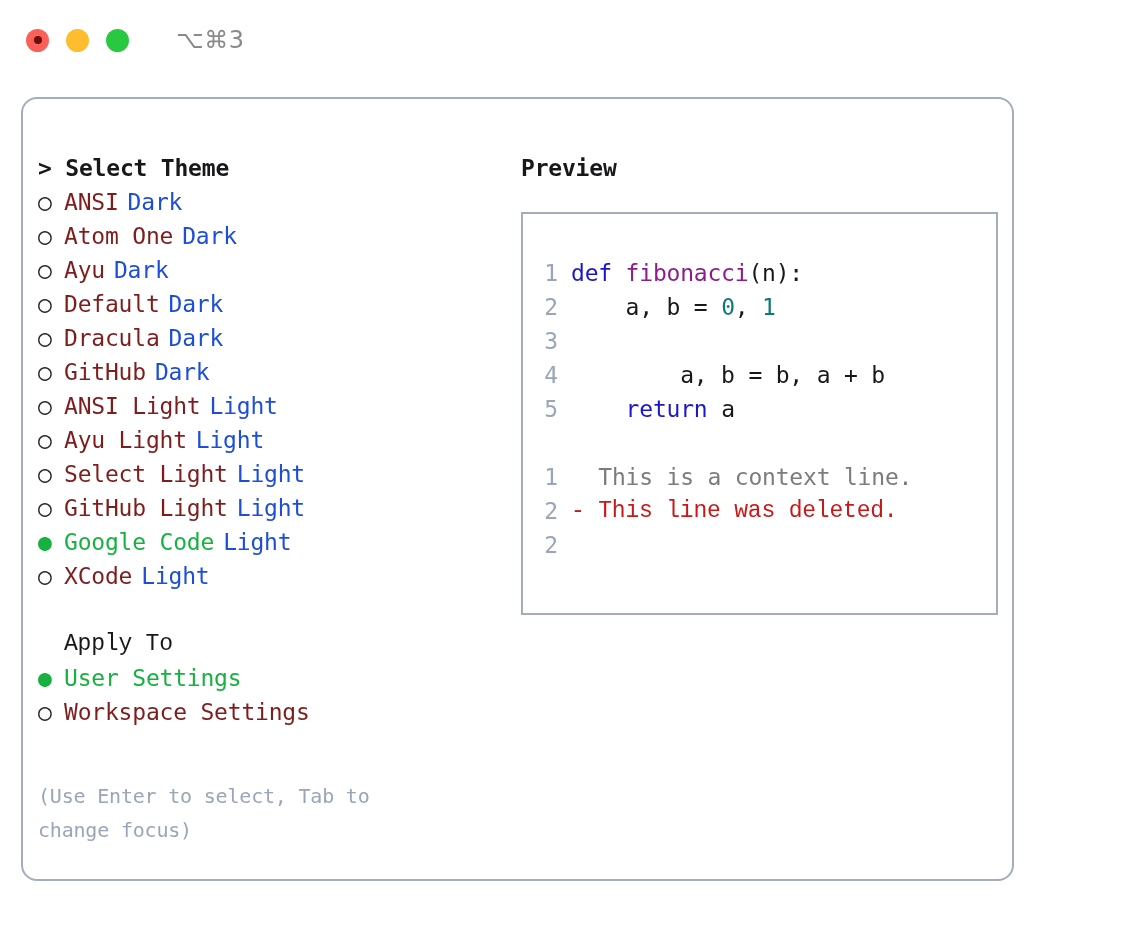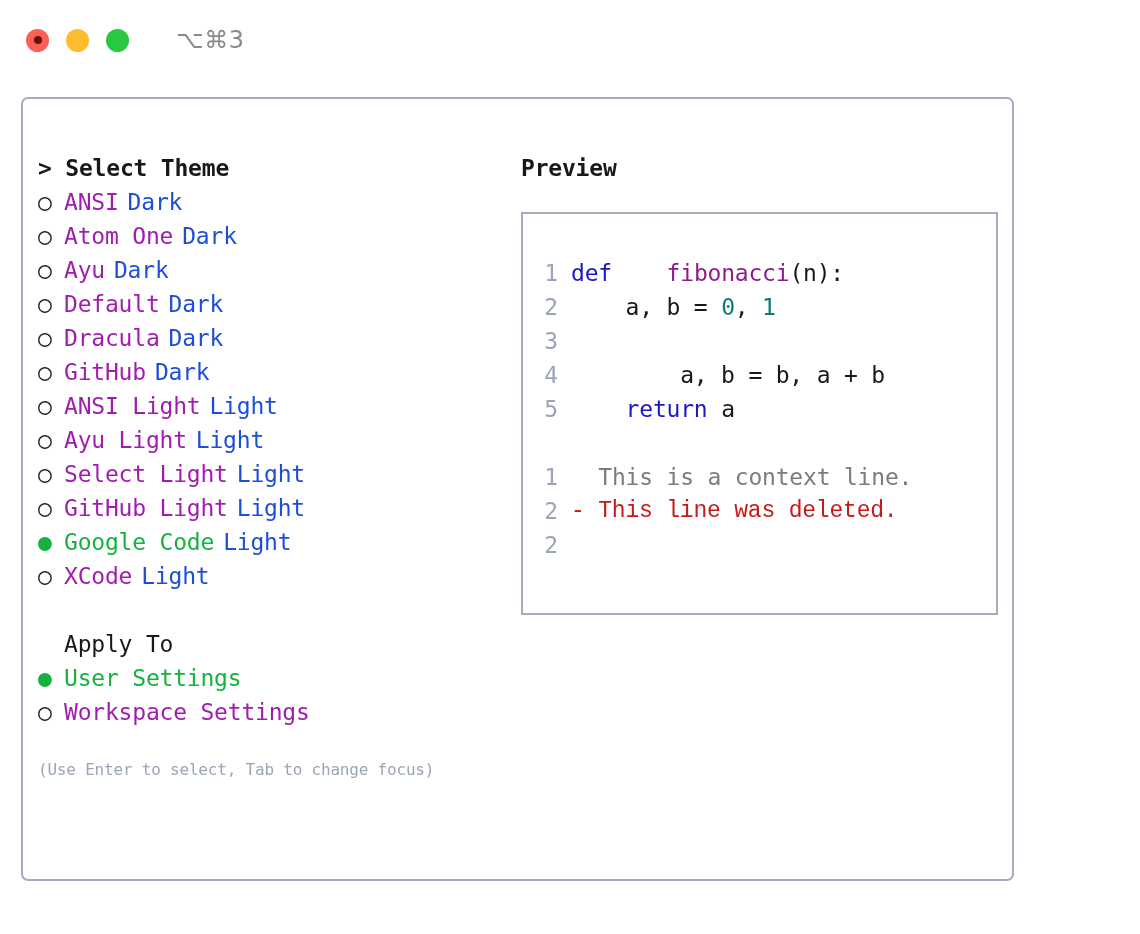--- a/index.html
+++ b/index.html
@@ -62,21 +62,21 @@
   }
 
   
   #panel {
     position: absolute;
     left: 21px;
     top: 97px;
     width: 993px;
     height: 784px;
     border: 2px solid #a3adbe;
-    border-radius: 7px;
+    border-radius: 16px;
     background: #ffffff;
   }
 
   #panel-inner {
     position: relative;
     width: 100%;
     height: 100%;
     padding: 40px 0 0 0;
   }
 
@@ -102,41 +102,42 @@
     letter-spacing: -0.2px;
   }
   .marker {
     display: inline-block;
     width: 26px;
     flex: 0 0 26px;
     font-size: 23px;
     color: #2a2a2e;
   }
   .marker.sel { color: #16b13f; }
-  .opt-label  { color: #a21caf; }
+  .opt-label  { color: #7f1d1d; }
   .opt-row.selected .opt-label { color: #16b13f; }
   .opt-tag {
     color: #1d4ed8;
     padding-left: 9px;
   }
 
   .section-gap { height: 34px; }
 
   .sub-heading {
     font-size: 23px;
     color: #18181b;
     line-height: 34px;
     padding-left: 26px;
     white-space: pre;
     letter-spacing: -0.2px;
+    font-family: Liberation Mono, monospace;
   }
 
   .hint {
-    margin-top: 24px;
-    font-size: 16px;
+    margin-top: 50px;
+    font-size: 20px;
     line-height: 34px;
     color: #9aa5b7;
     width: 400px;
     white-space: pre-wrap;
     letter-spacing: -0.2px;
   }
 
   
   .preview-heading {
     font-size: 23px;
@@ -163,21 +164,21 @@
   }
   .ln {
     flex: 0 0 30px;
     text-align: right;
     color: #9aa5b7;
     padding-right: 13px;
   }
   .code-txt { white-space: pre; }
 
   .tok-kw   { color: #1b17c9; }
-  .tok-fn   { color: #8d1b8d; margin-left: 41px; }
+  .tok-fn   { color: #8d1b8d; }
   .tok-num  { color: #0e7a74; }
   .tok-pl   { color: #18181b; }
 
   .diff-gap { height: 34px; }
   .diff-ctx { color: #7b7b80; }
   .diff-del { color: #c81919; font-family: Liberation Mono, monospace; }
   .diff-add { color: #17b318; }
 </style>
 </head>
 <body>

